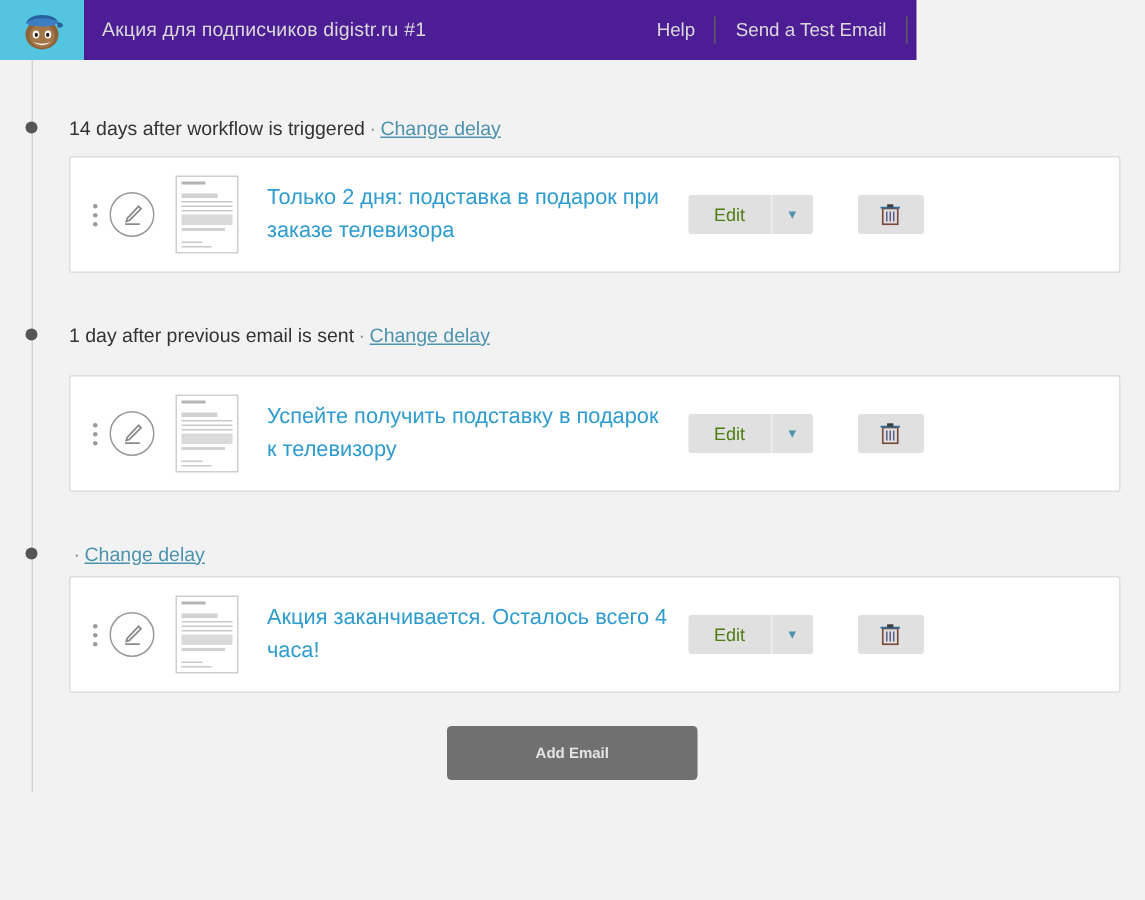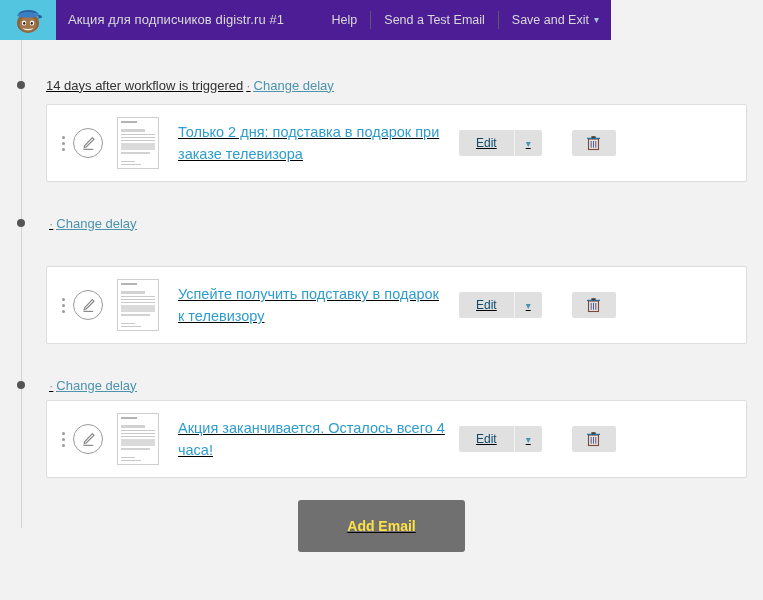--- a/index.html
+++ b/index.html
@@ -75,21 +75,20 @@
     position: relative;
     top: -1px;
   }
 
   
   .canvas {
     position: relative;
     width: 763px;
     height: 560px;
     background: #f2f2f2;
-    text-decoration: underline;
   }
 
   .rail {
     position: absolute;
     left: 21px;
     top: 0;
     bottom: 72px;
     width: 1px;
     background: #d4d4d4;
   }
@@ -216,21 +215,21 @@
     flex: 0 0 auto;
     display: flex;
     align-items: center;
     gap: 30px;
     margin-right: 18px;
   }
   .btn-group { display: flex; align-items: stretch; }
   .btn {
     background: #e0e0e0;
     border: none;
-    color: #0c4a6e;
+    color: #4d7c0f;
     font-size: 12px;
     font-family: "Liberation Sans", sans-serif;
     padding: 0 17px;
     height: 26px;
     line-height: 26px;
     cursor: pointer;
     border-radius: 2px;
   }
   .btn-split-l { border-radius: 2px 0 0 2px; }
   .btn-caret {
@@ -262,27 +261,27 @@
   }
 
   
   .add-wrap {
     display: flex;
     justify-content: center;
     margin-top: 22px;
   }
   .add-email {
     background: #707070;
-    color: #fde047;
+    color: #e5e5e5;
     border: none;
     font-family: "Liberation Sans", sans-serif;
-    font-size: 14px;
+    font-size: 10px;
     font-weight: bold;
     width: 167px;
-    height: 52px;
+    height: 36px;
     border-radius: 3px;
     cursor: pointer;
   }
 </style>
 </head>
 <body>
 
 <div class="topbar">
   <div class="logo-tile">
     <svg class="freddie" width="34" height="30" viewBox="0 0 34 30">
@@ -297,21 +296,20 @@
       <path d="M6.5 10.4 q4-3.2 10.6-3.2 q6.8 0 10.4 2.8 q-1 2.6 -10.4 2.6 q-9.4 0 -10.6 -2.2z" fill="#3b7ec4"></path>
       <path d="M27 9.6 q4 .6 4 2.4 q0 1.6 -3.6 1.4z" fill="#2a5f9e"></path>
     </svg>
   </div>
   <div class="wf-title">Акция для подписчиков digistr.ru #1</div>
   <div class="topnav">
     <a href="#">Help</a>
     <span class="sep"></span>
     <a href="#">Send a Test Email</a>
     <span class="sep"></span>
-    <a href="#" class="save-exit"><span>Save and Exit</span><span class="caret-light">▾</span></a>
   </div>
 </div>
 
 <div class="canvas">
   <div class="rail"></div>
 
   <div class="steps">
 
     <div class="step" style="padding-top:30px;">
       <div class="step-head">
@@ -361,24 +359,25 @@
               <line x1="9.8" y1="6" x2="9.8" y2="12.7" stroke="#5b5b8a" stroke-width="1"></line>
             </svg>
           </button>
         </div>
       </div>
     </div>
 
     <div class="step" style="padding-top:26px;">
       <div class="step-head">
         <span class="dot"></span>
+        <span class="step-head-text">1 day after previous email is sent</span>
         <span class="dot-sep">·</span>
         <span class="change-delay">Change delay</span>
       </div>
-      <div class="card" style="margin-top:28px;">
+      <div class="card" style="margin-top:12px;">
         <div class="drag-handle">
             <i></i>
             <i></i>
             <i></i>
           </div>
         <div class="edit-circle">
           <svg width="17" height="17" viewBox="0 0 17 17">
             <path d="M12.4 2.6 L14 4.2 L6.2 12 L4.2 12.6 L4.8 10.6 Z" fill="none" stroke="#8a8a8a" stroke-width="1.2"></path>
             <line x1="3.4" y1="14.4" x2="13.2" y2="14.4" stroke="#8a8a8a" stroke-width="1.2"></line>
           </svg>

